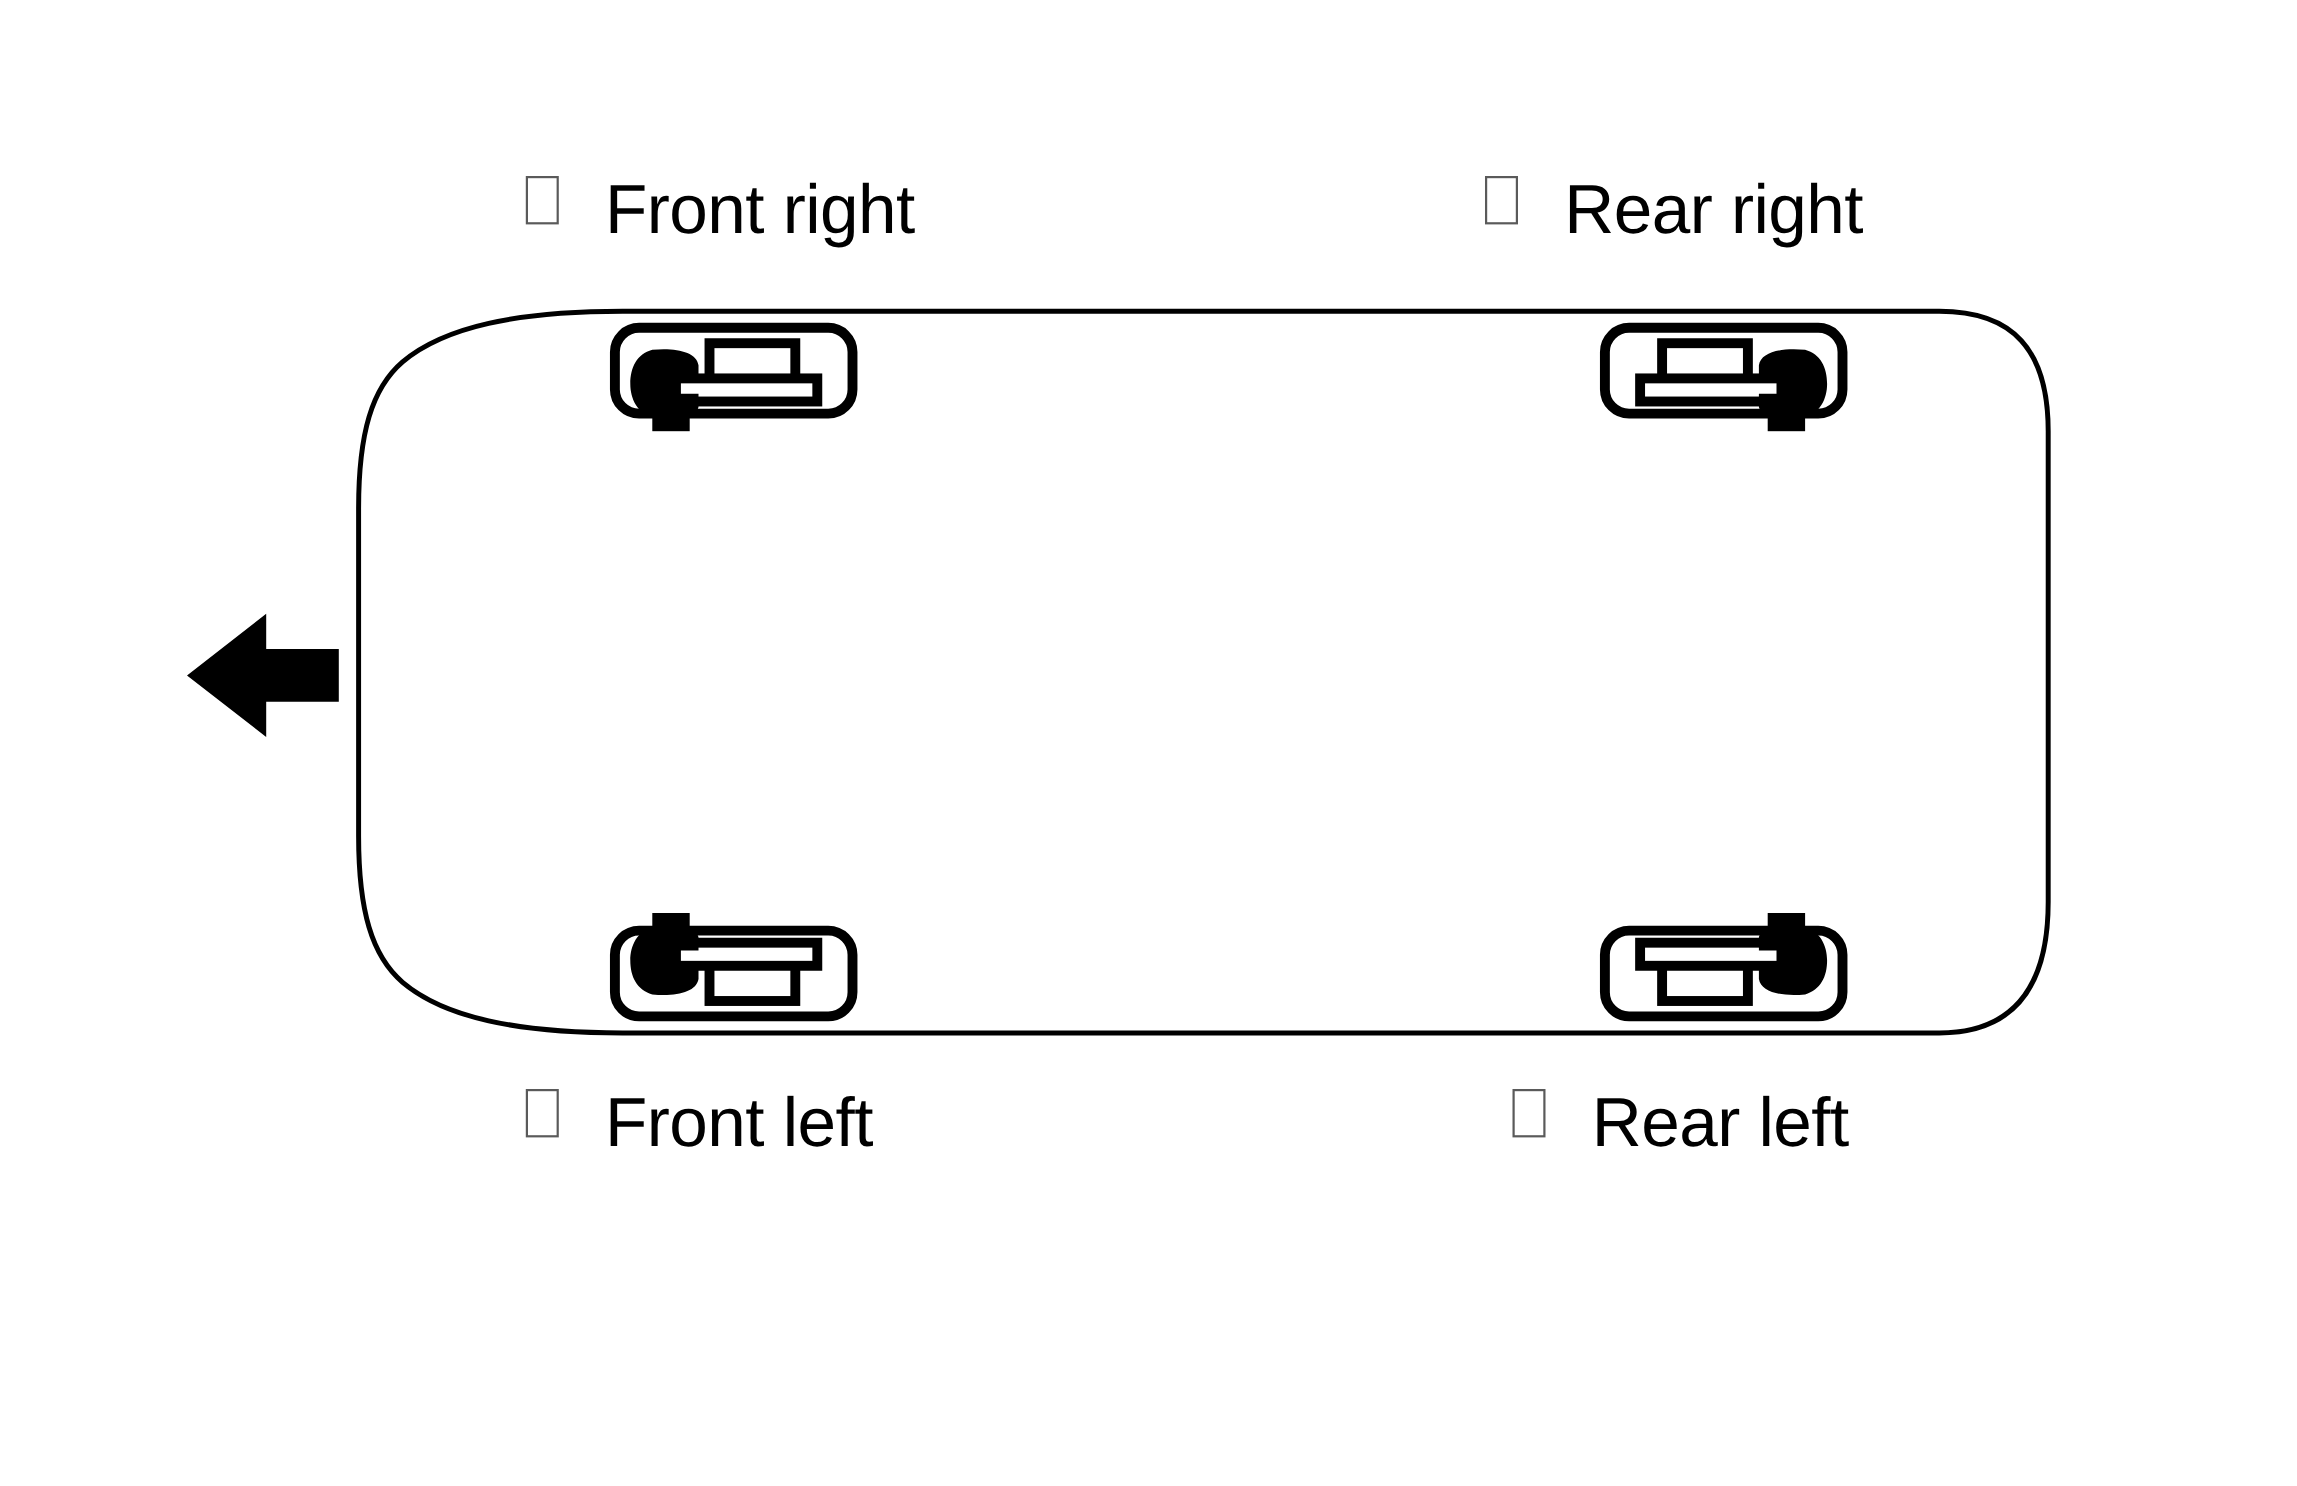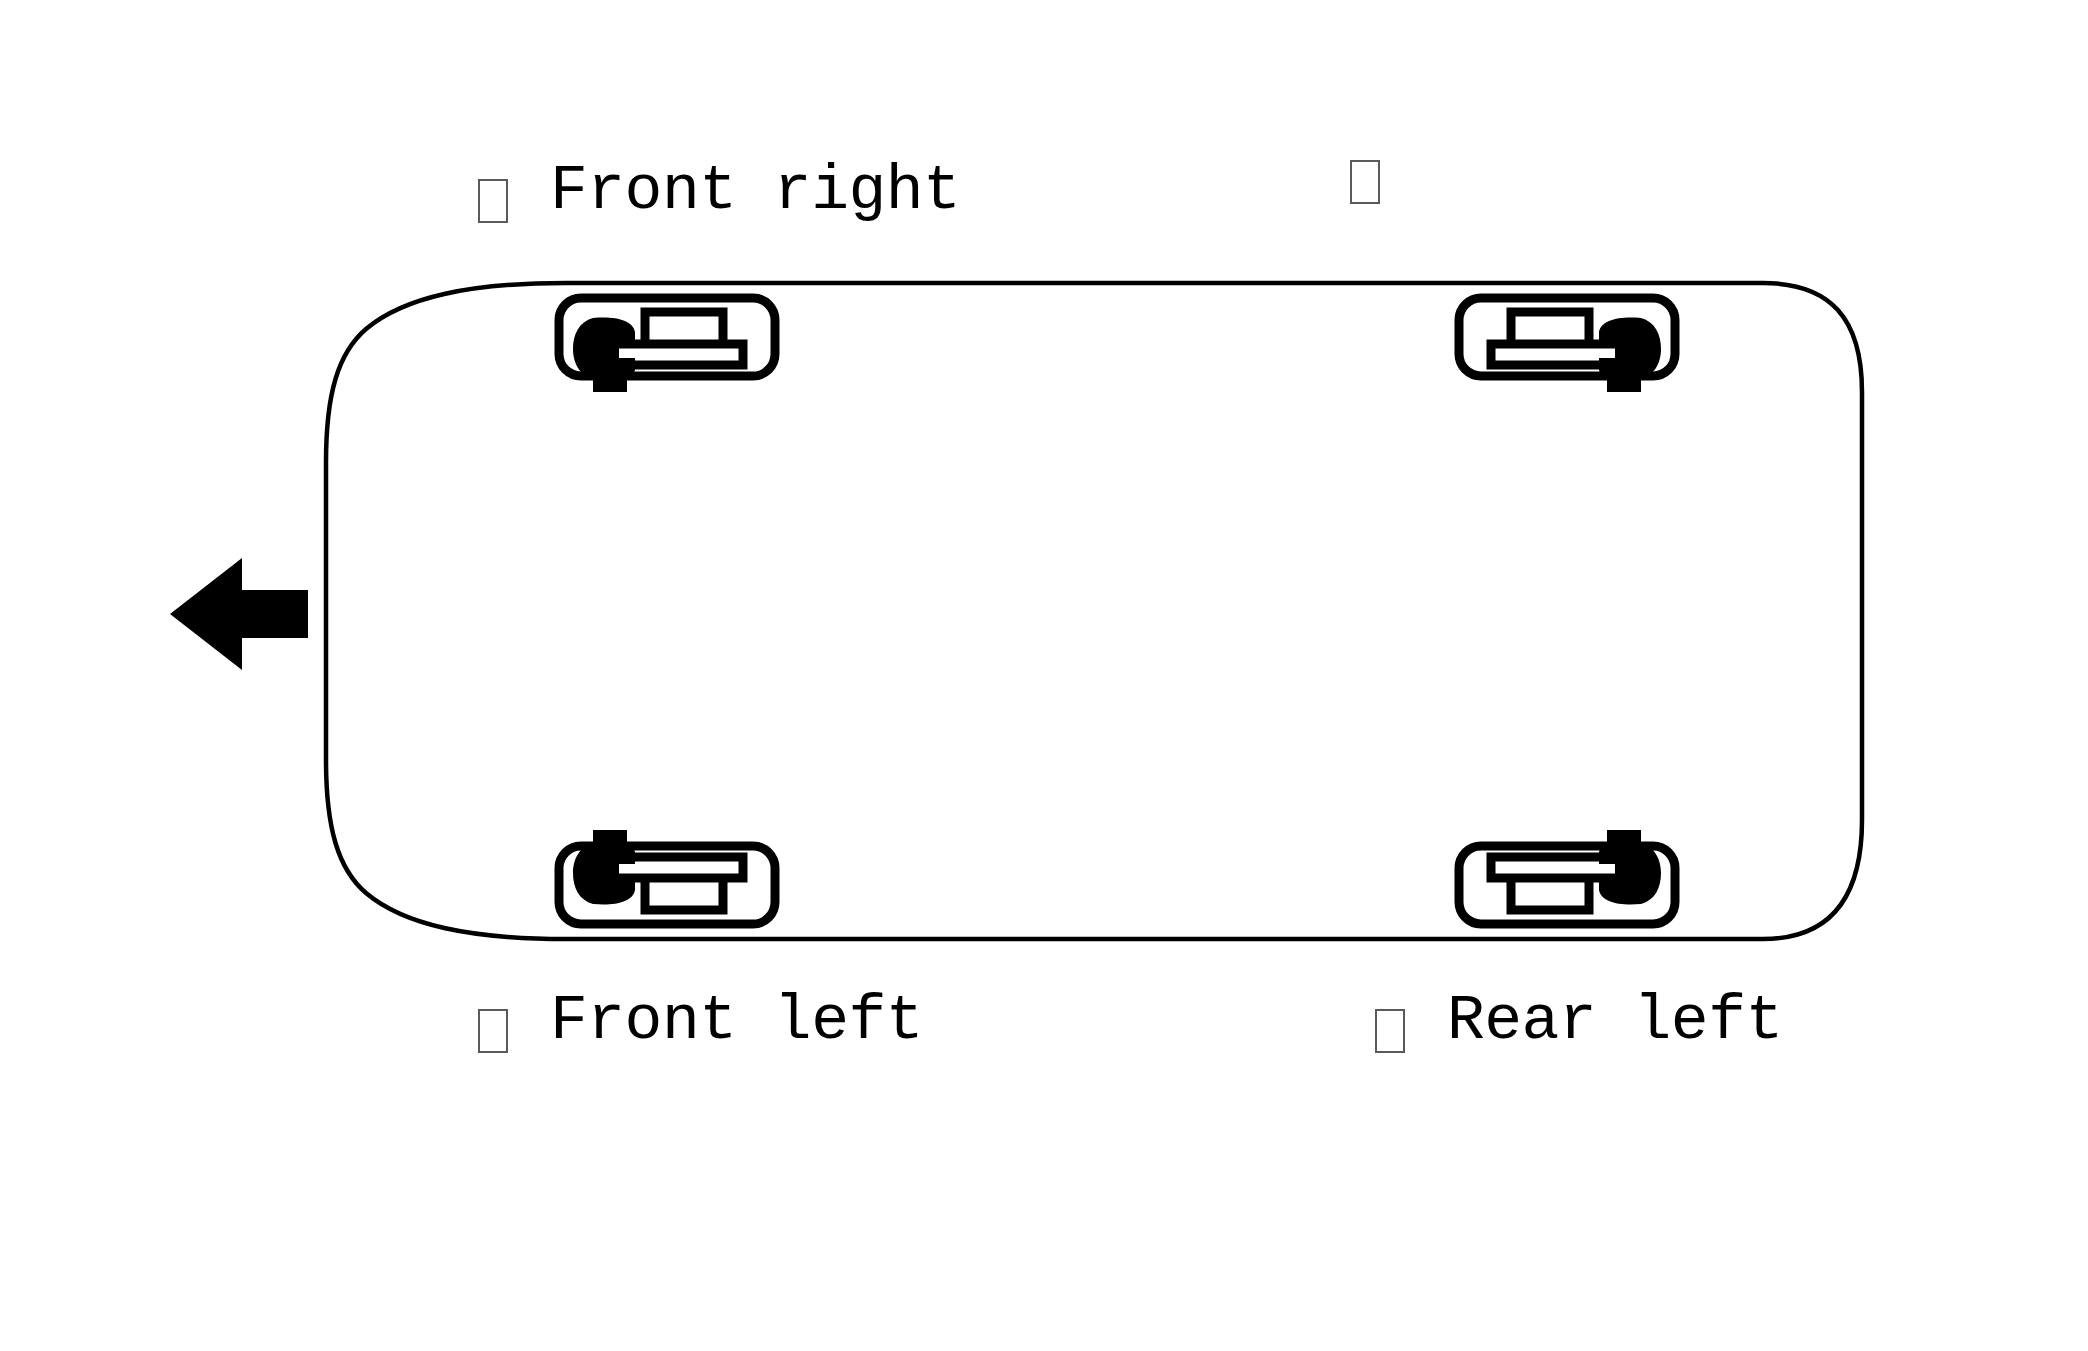--- a/index.html
+++ b/index.html
@@ -31,23 +31,23 @@
     top: 0;
     width: 2088px;
     height: 1351px;
     display: block;
   }
 
   
   .corner-label {
     position: absolute;
     display: flex;
-    align-items: flex-end;
+    align-items: flex-start;
     white-space: nowrap;
-    font-family: Liberation Mono, monospace;
+    font-family: Liberation Sans, sans-serif;
     font-size: 63px;
     font-weight: 400;
     line-height: 1;
     letter-spacing: -0.5px;
     color: #000000;
   }
   .corner-label .checkbox-glyph {
     display: inline-block;
     width: 30px;
     height: 44px;
@@ -140,20 +140,21 @@
 
   </svg>
 
   <div class="corner-label" id="label-front-right">
     <span class="checkbox-glyph"></span>
     <span class="label-text">Front right</span>
   </div>
 
   <div class="corner-label" id="label-rear-right">
     <span class="checkbox-glyph"></span>
+    <span class="label-text">Rear right</span>
   </div>
 
   <div class="corner-label" id="label-rear-left">
     <span class="checkbox-glyph"></span>
     <span class="label-text">Rear left</span>
   </div>
 
   <div class="corner-label" id="label-front-left">
     <span class="checkbox-glyph"></span>
     <span class="label-text">Front left</span>

